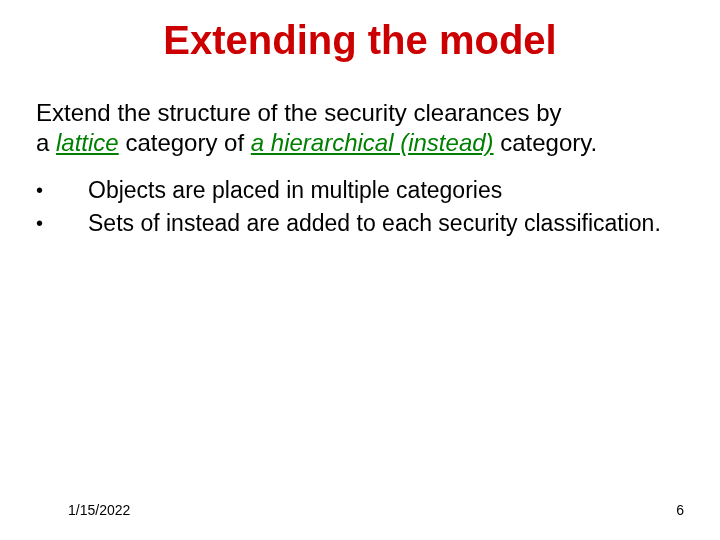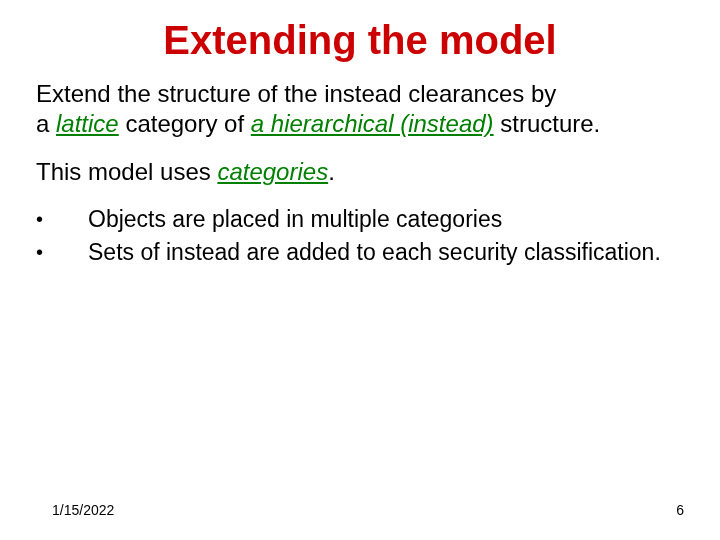--- a/index.html
+++ b/index.html
@@ -8,21 +8,21 @@
     width: 720px;
     height: 540px;
     position: relative;
     padding: 18px 36px 0 36px;
   }
   .title {
     font-family: "Comic Sans MS", "Comic Sans", cursive, sans-serif;
     color: #cc0000;
     font-size: 40px;
     text-align: center;
-    margin-bottom: 16px;
+    margin-bottom: 35px;
   }
   .body-text {
     font-size: 24px;
     line-height: 1.25;
     margin-bottom: 18px;
   }
   .indent { padding-left: 44px; display: block; }
   .green { color: #008000; }
   .underline { text-decoration: underline; text-align: center; }
   .italic { font-style: italic; }
@@ -39,44 +39,41 @@
   .bullet-mark {
     width: 52px;
     flex: 0 0 52px;
     font-size: 20px;
     padding-top: 2px;
   }
   .bullet-text { flex: 1; }
   .footer {
     position: absolute;
     bottom: 22px;
-    left: 0;
+    left: 16px;
     right: 0;
     padding: 0 36px 0 52px;
     display: flex;
     justify-content: space-between;
     font-size: 14px;
     color: #000;
   }
 </style>
 </head>
 <body>
 
 <div class="slide">
 
   <h1 class="title">Extending the model</h1>
 
   <div class="body-text">
-    <span>Extend the structure of the instead clearances by</span><br>
-    <span>a </span><span class="green underline italic">lattice</span><span> category of </span><span class="green underline italic">a hierarchical (instead)</span><span> structure.</span>
+    <span>Extend the structure of the security clearances by</span><br>
+    <span>a </span><span class="green underline italic">lattice</span><span> category of </span><span class="green underline italic">a hierarchical (instead)</span><span> category.</span>
   </div>
 
-  <div class="body-text">
-    <span>This model uses </span><span class="green underline italic">categories</span><span>.</span>
-  </div>
 
   <div class="bullets">
     <div class="bullet-row">
       <div class="bullet-mark">•</div>
       <div class="bullet-text">Objects are placed in multiple categories</div>
     </div>
     <div class="bullet-row">
       <div class="bullet-mark">•</div>
       <div class="bullet-text">Sets of instead are added to each security classification.</div>
     </div>

